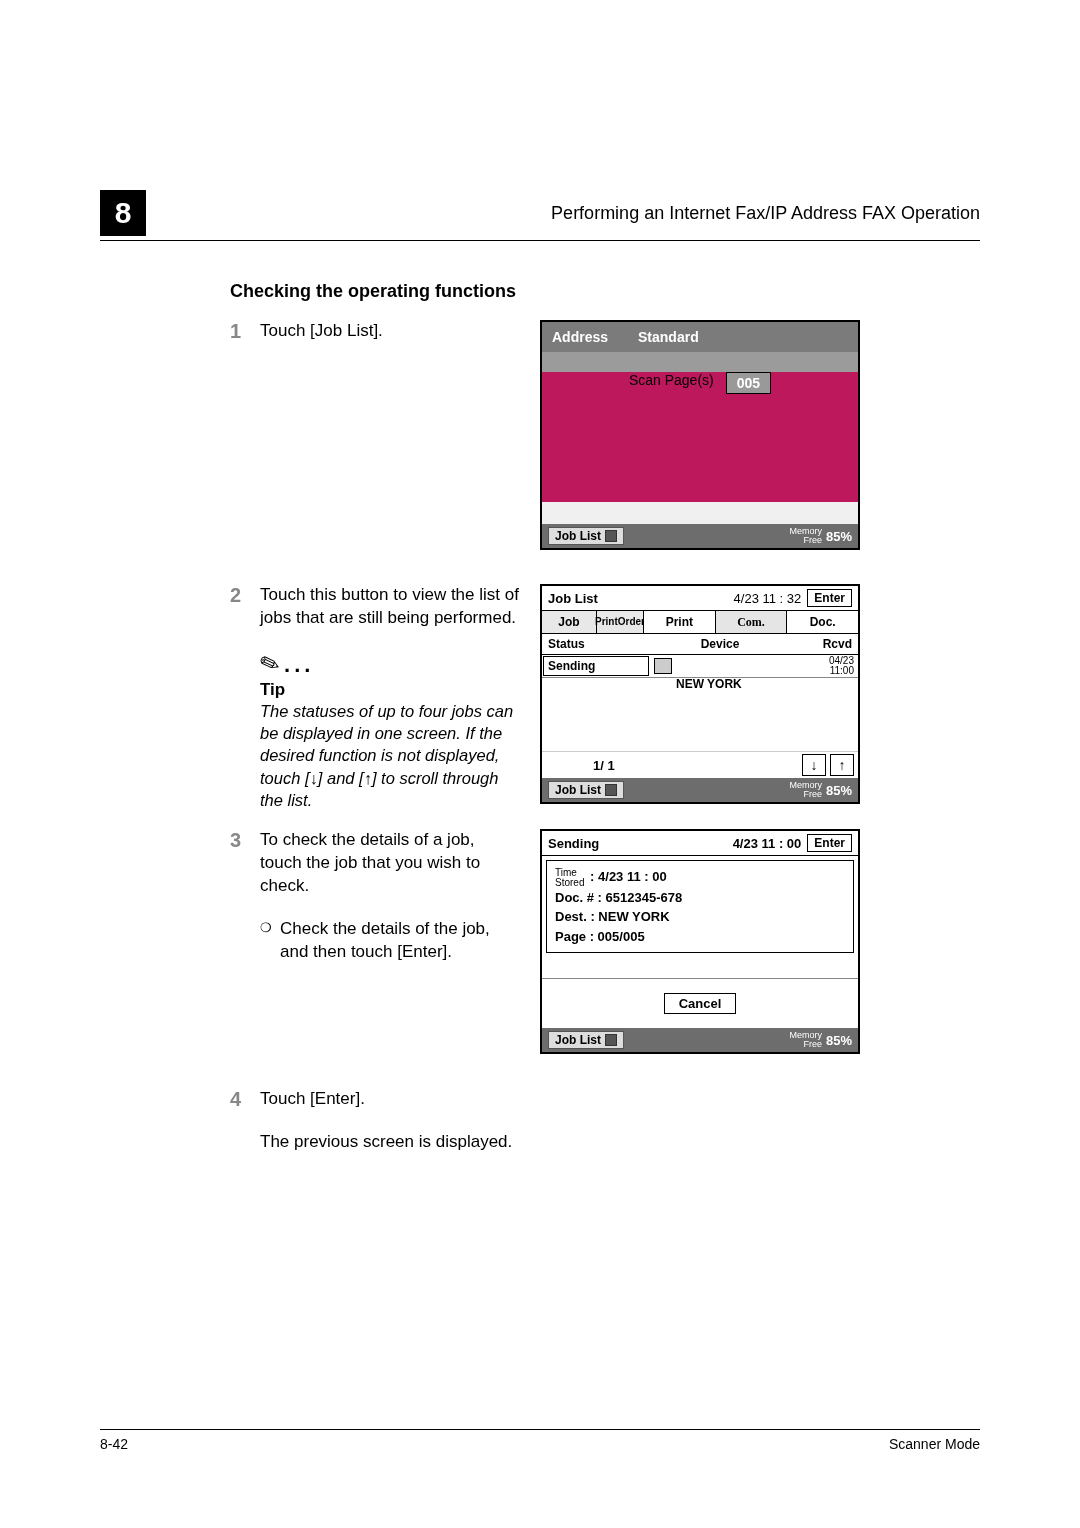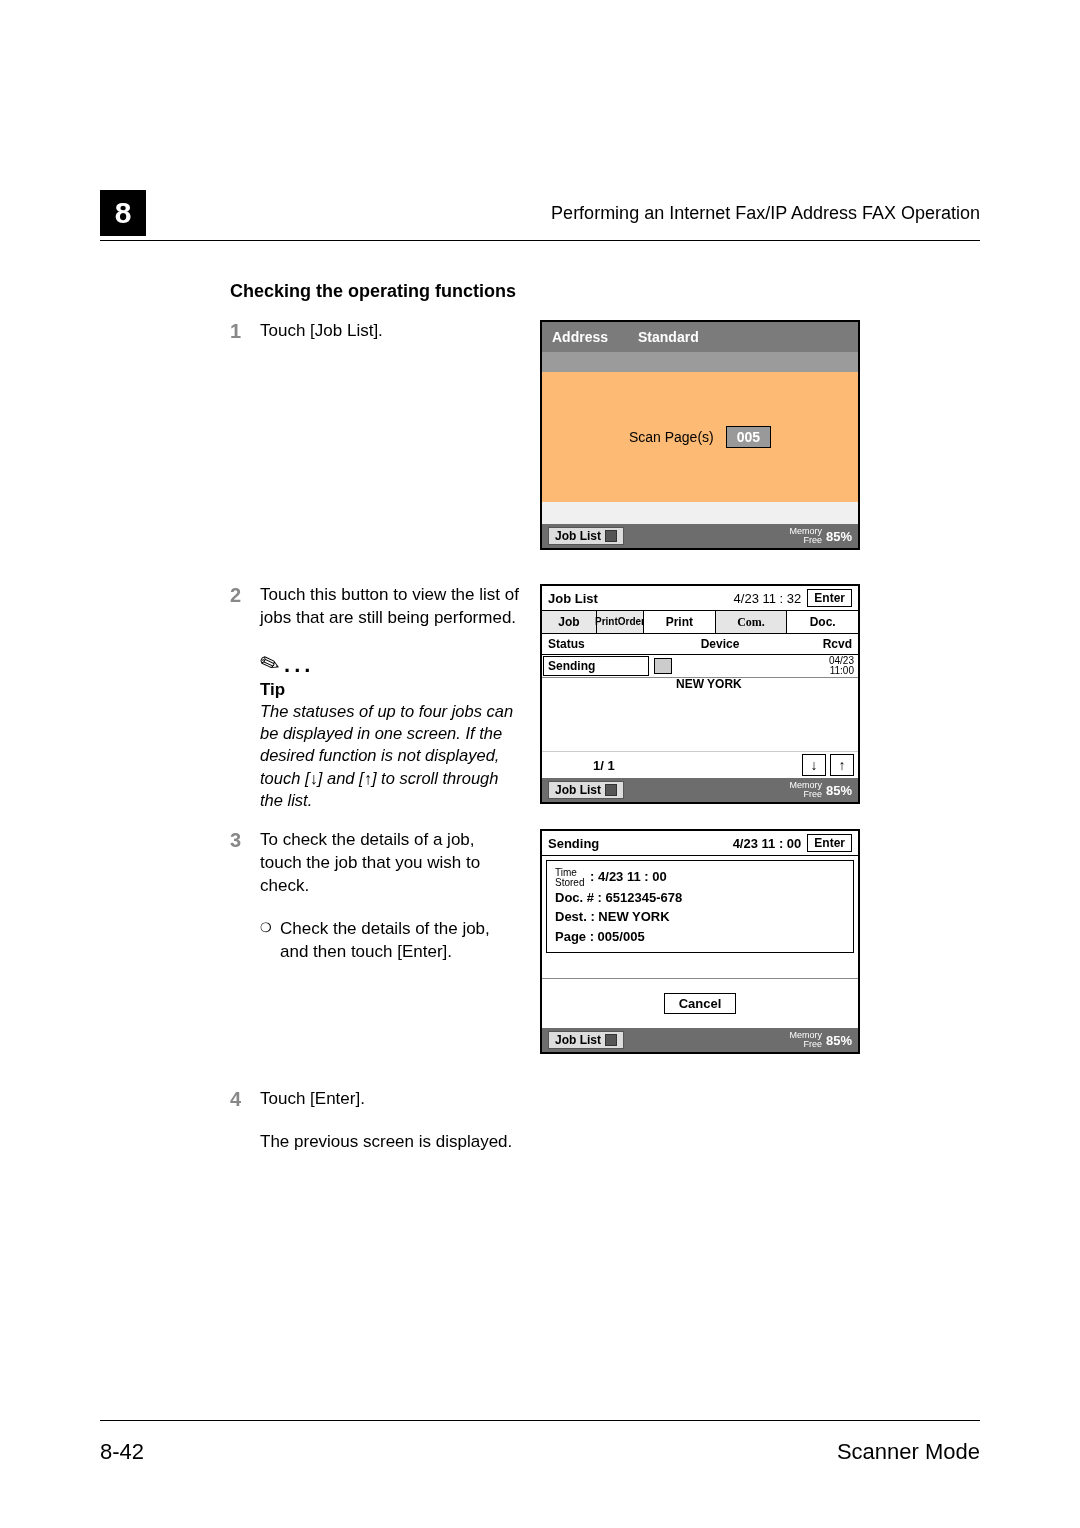--- a/index.html
+++ b/index.html
@@ -116,24 +116,24 @@
     color: #fff;
     font-size: 14px;
     font-weight: bold;
   }
   .screen1-top .mode { margin-right: 30px; }
   .screen1-mid {
     height: 20px;
     background: #9b9b9b;
   }
   .screen1-body {
-    background: #fdba74;
+    background: #be185d;
     height: 130px;
     display: flex;
-    align-items: center;
+    align-items: flex-start;
     justify-content: center;
     gap: 12px;
     font-size: 14px;
   }
   .scanpages-box {
     border: 1px solid #000;
     background: #999;
     color: #fff;
     padding: 2px 10px;
     font-weight: bold;
@@ -309,26 +309,26 @@
   .sublist-row {
     display:flex;
   }
   .bullet-circ {
     width:20px;
     font-size:13px;
     line-height:1.5;
   }
   .footer-page {
     position:absolute;
-    left:100px; right:100px; bottom:63px;
+    left:100px; right:100px; bottom:76px;
     border-top:1.5px solid #000;
     display:flex;
     justify-content:space-between;
-    padding-top:18px;
-    font-size:22px;
+    padding-top:6px;
+    font-size:14px;
   }
   .pen-icon {
     font-size:24px;
     display:inline-block;
     transform: rotate(-20deg);
     margin-right:4px;
   }
 </style>
 </head>
 <body>

